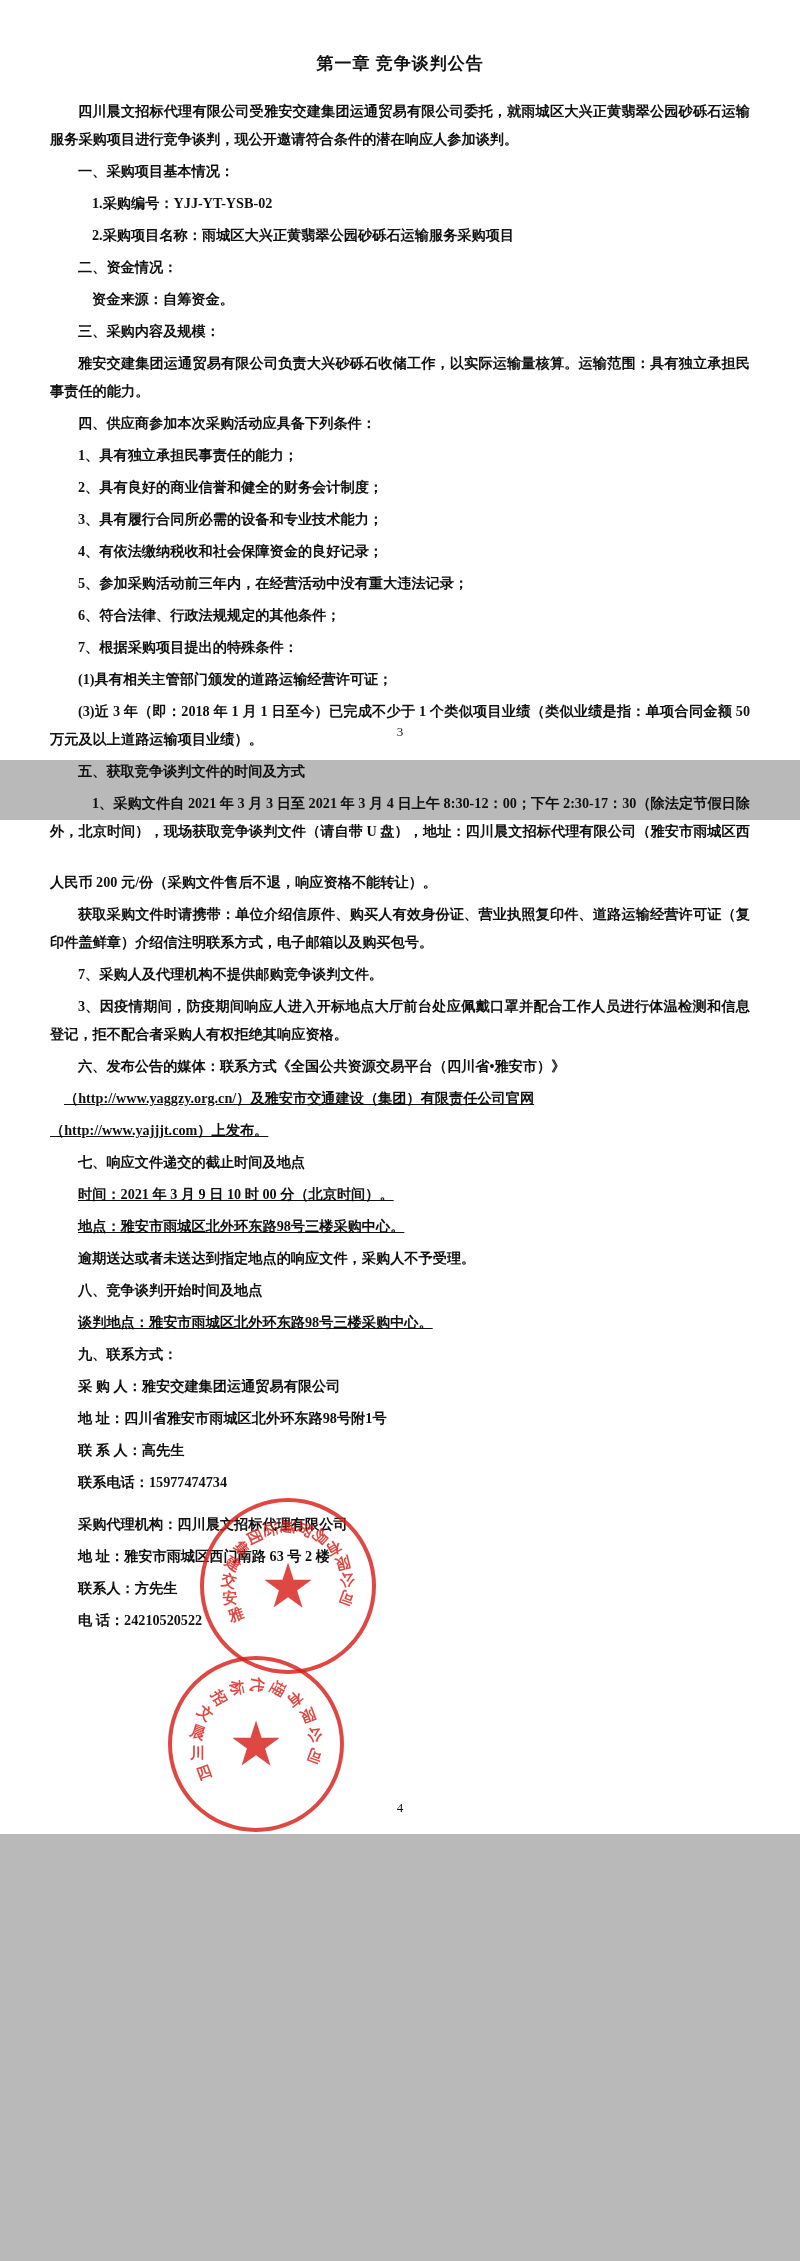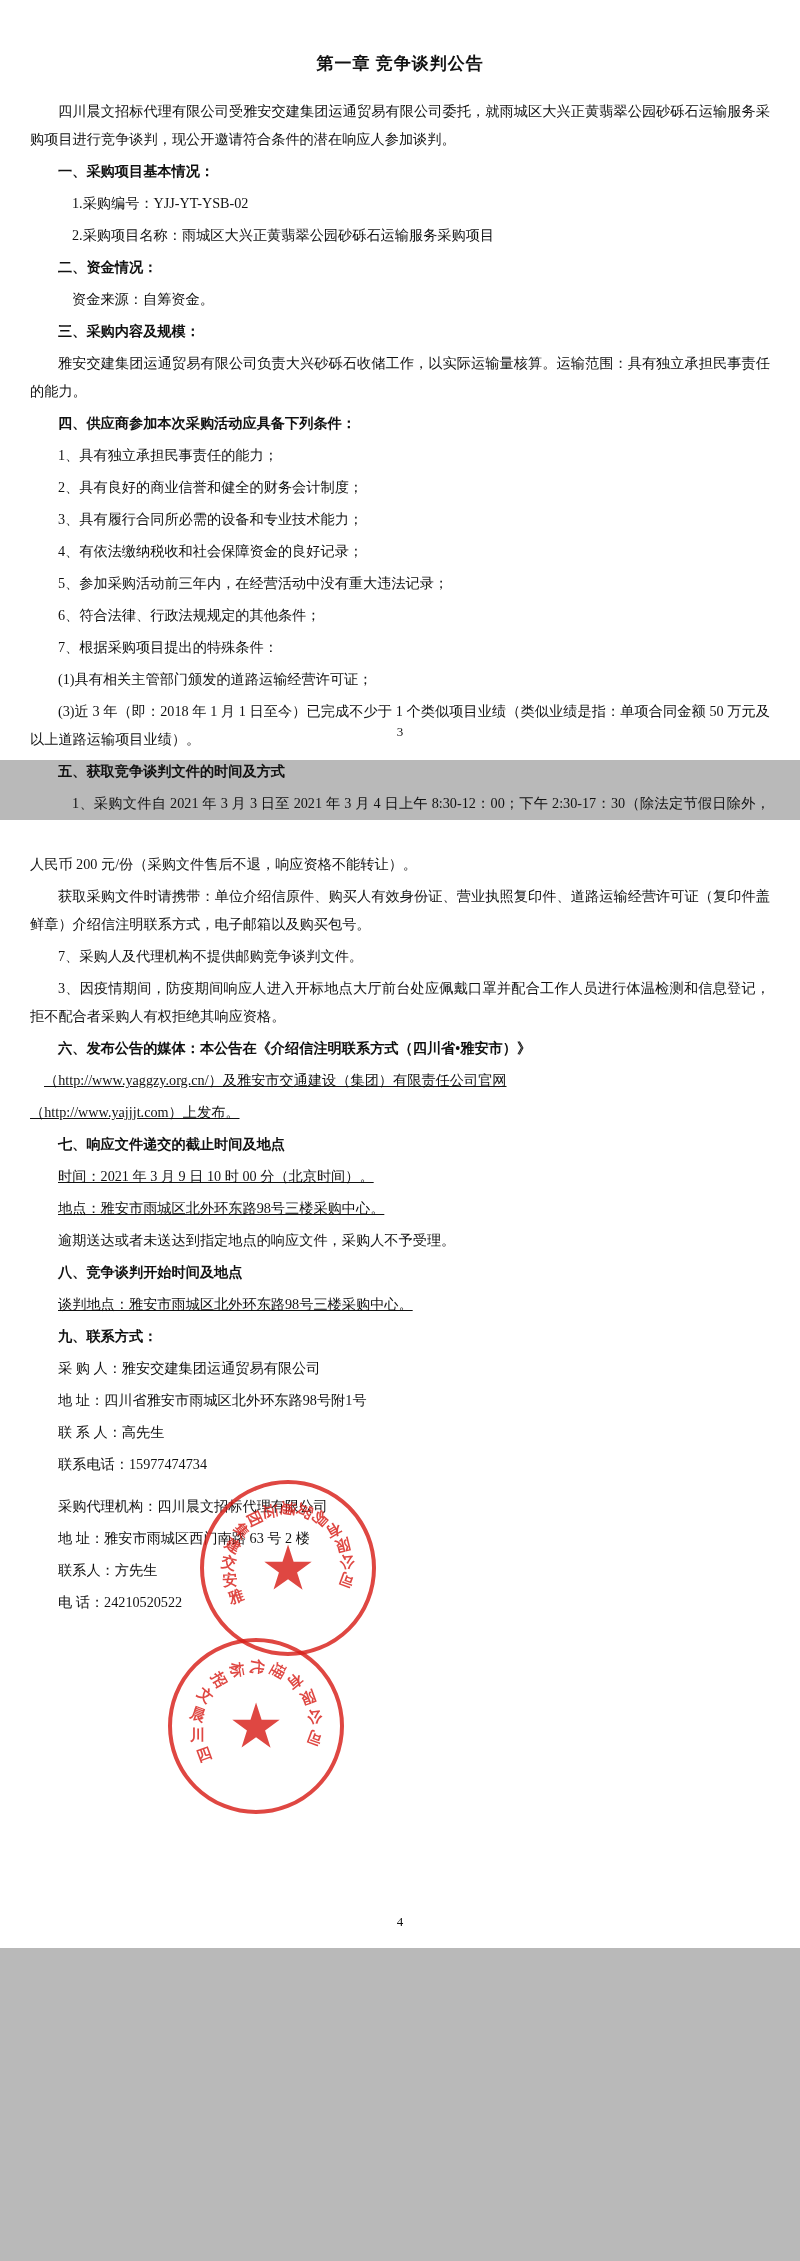--- a/index.html
+++ b/index.html
@@ -11,43 +11,44 @@
   }
   .doc{
     width:800px;
     margin:0 auto;
     background:#ffffff;
     position:relative;
   }
   .page{
     position:relative;
     background:#fff;
-    padding:0 30px;
+    padding:0 50px;
     box-sizing:border-box;
     width:800px;
     border-radius:12px;
   }
   .page-1{padding-top:52px;height:760px;}
   .gap{height:60px;background:#b9b9b9;}
-  .page-2{padding-top:30px;height:1128px;}
+  .page-2{padding-top:30px;height:996px;margin-top:18px;}
 
   h1.title{
     text-align:center;
     font-size:17px;
     font-weight:bold;
     letter-spacing:1px;
     margin:0 0 22px 0;
     font-family:"Liberation Serif","DejaVu Serif",serif;
   }
   p{
     margin:0 0 4px 0;
     font-size:14.2px;
     line-height:28px;
     text-align:justify;
     text-justify:inter-ideograph;
+    font-weight:bold;
   }
   .ind2{text-indent:28px;}
   .ind1{text-indent:14px;}
   .ind3{text-indent:42px;}
   .u{text-decoration:underline;}
   .sec{font-weight:bold;text-indent:28px;}
   .item{text-indent:28px;}
   .subitem{text-indent:28px;}
   .noind{text-indent:0;}
   .pagenum{
@@ -131,21 +132,21 @@
 
   <div class="gap"></div>
 
   <div class="page page-2">
 
     <p class="noind">人民币 200 元/份（采购文件售后不退，响应资格不能转让）。</p>
     <p class="ind2">获取采购文件时请携带：单位介绍信原件、购买人有效身份证、营业执照复印件、道路运输经营许可证（复印件盖鲜章）介绍信注明联系方式，电子邮箱以及购买包号。</p>
     <p class="ind2">7、采购人及代理机构不提供邮购竞争谈判文件。</p>
     <p class="ind2">3、因疫情期间，防疫期间响应人进入开标地点大厅前台处应佩戴口罩并配合工作人员进行体温检测和信息登记，拒不配合者采购人有权拒绝其响应资格。</p>
 
-    <p class="sec">六、发布公告的媒体：本公告在《介绍信注明联系方式（四川省•雅安市）》</p>
+    <p class="sec">六、发布公告的媒体：联系方式《全国公共资源交易平台（四川省•雅安市）》</p>
     <p class="ind1 u">（http://www.yaggzy.org.cn/）及雅安市交通建设（集团）有限责任公司官网</p>
     <p class="noind u">（http://www.yajjjt.com）上发布。</p>
 
     <p class="sec">七、响应文件递交的截止时间及地点</p>
     <p class="ind2 u">时间：2021 年 3 月 9 日 10 时 00 分（北京时间）。</p>
     <p class="ind2 u">地点：雅安市雨城区北外环东路98号三楼采购中心。</p>
     <p class="ind2">逾期送达或者未送达到指定地点的响应文件，采购人不予受理。</p>
 
     <p class="sec">八、竞争谈判开始时间及地点</p>
     <p class="ind2 u">谈判地点：雅安市雨城区北外环东路98号三楼采购中心。</p>

